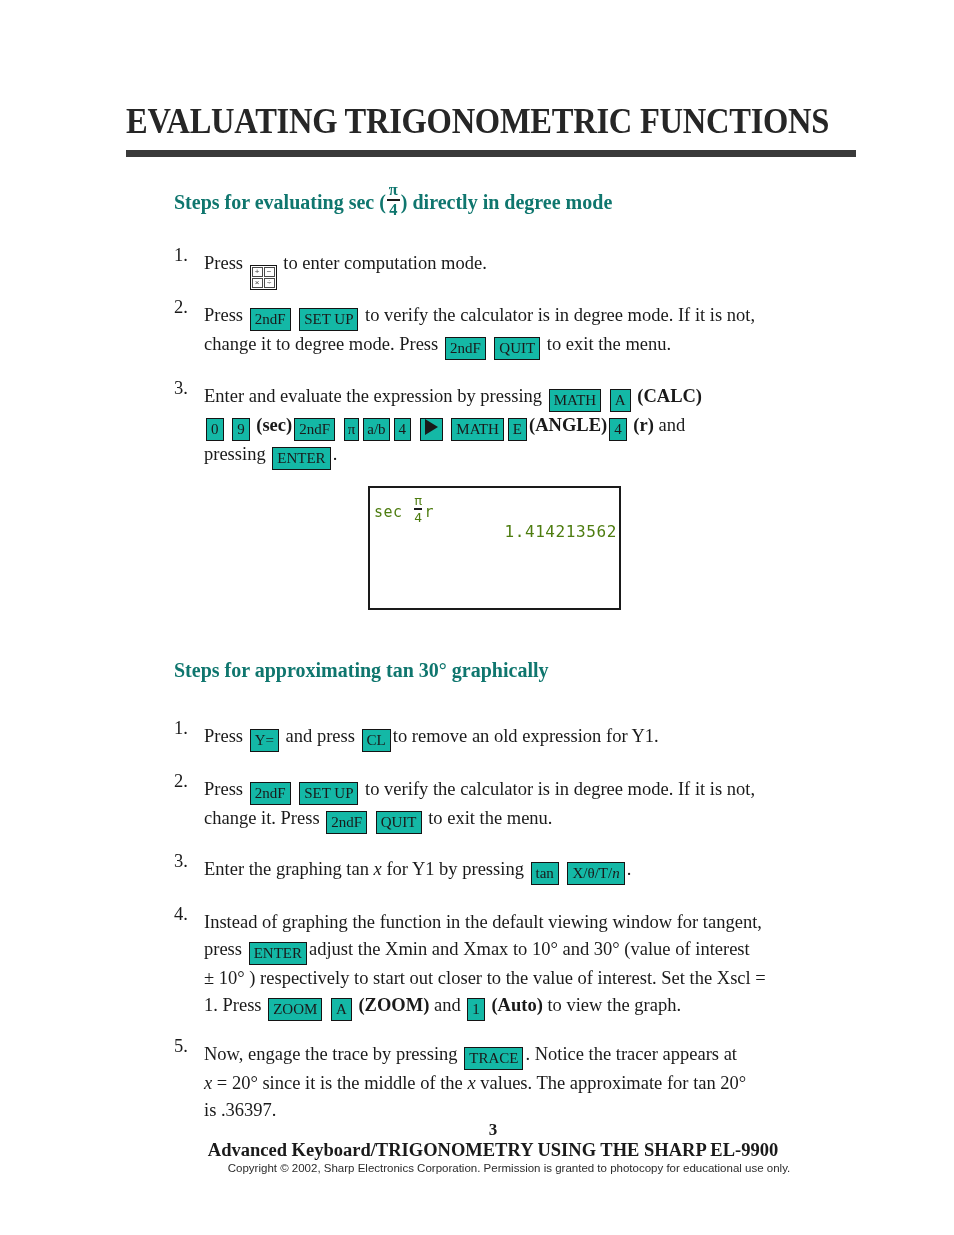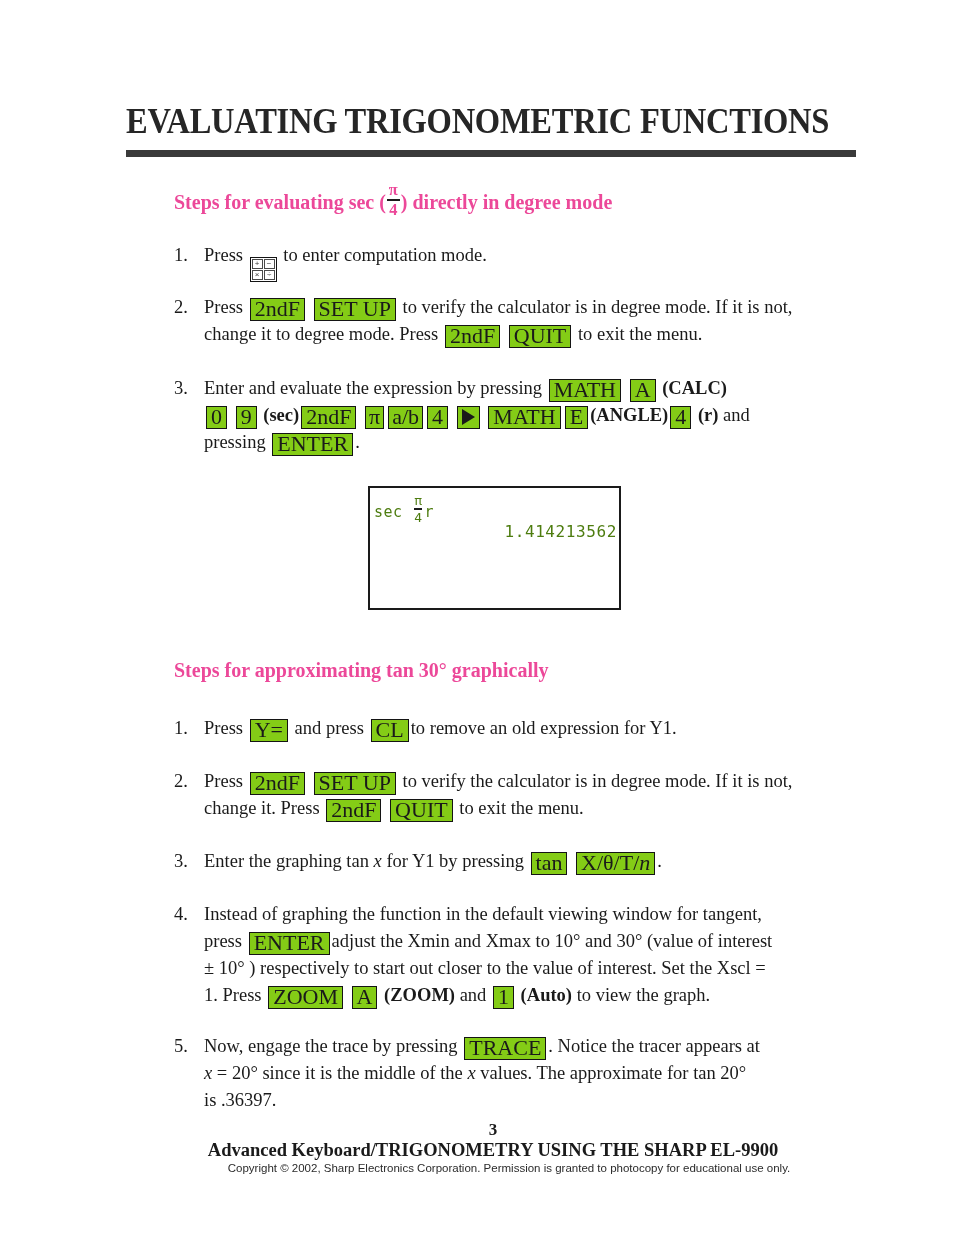--- a/index.html
+++ b/index.html
@@ -46,21 +46,21 @@
     height: 7px;
     background: #3a3a3a;
   }
 
   
   .section-head {
     position: absolute;
     font-weight: bold;
     font-size: 20px;
     line-height: 26px;
-    color: #ec4899;
+    color: #0f766e;
     white-space: nowrap;
   }
   #head-1 { left: 158px; top: 182px; }
   #head-2 { left: 158px; top: 657px; }
 
   
   .step {
     position: absolute;
     left: 158px;
     width: 660px;
@@ -71,33 +71,34 @@
   .step .num {
     position: absolute;
     left: 0;
     top: 0;
     width: 30px;
     text-align: left;
   }
   .step .body {
     margin-left: 30px;
     display: block;
+    margin-top: 8px;
   }
   .ln { display: block; white-space: nowrap; }
 
   
   .key {
     display: inline-block;
     border: 1.3px solid #141414;
     padding: 0px 4px 1px 4px;
     line-height: 20px;
-    font-size: 22px;
+    font-size: 15px;
     margin: 0 2px;
     vertical-align: -3px;
-    background: #84cc16;
+    background: #14b8a6;
     white-space: nowrap;
   }
   .key.tight { padding: 0px 3px 1px 3px; }
   .key .it { font-style: italic; }
   .tri {
     display: inline-block;
     width: 0; height: 0;
     border-left: 13px solid #1a1a1a;
     border-top: 8px solid transparent;
     border-bottom: 8px solid transparent;

